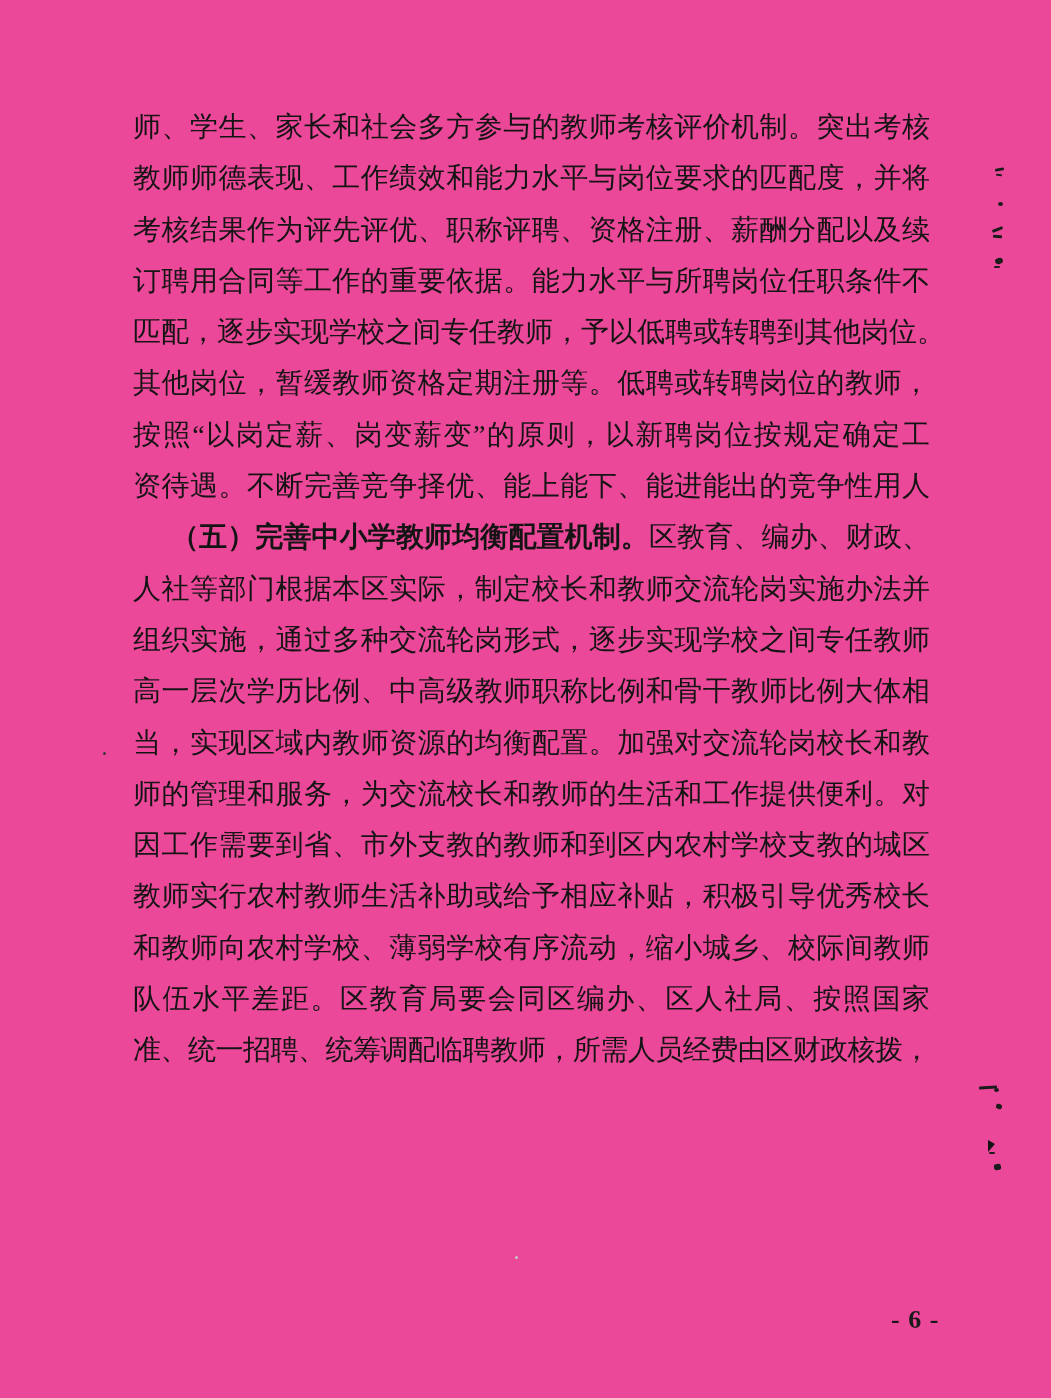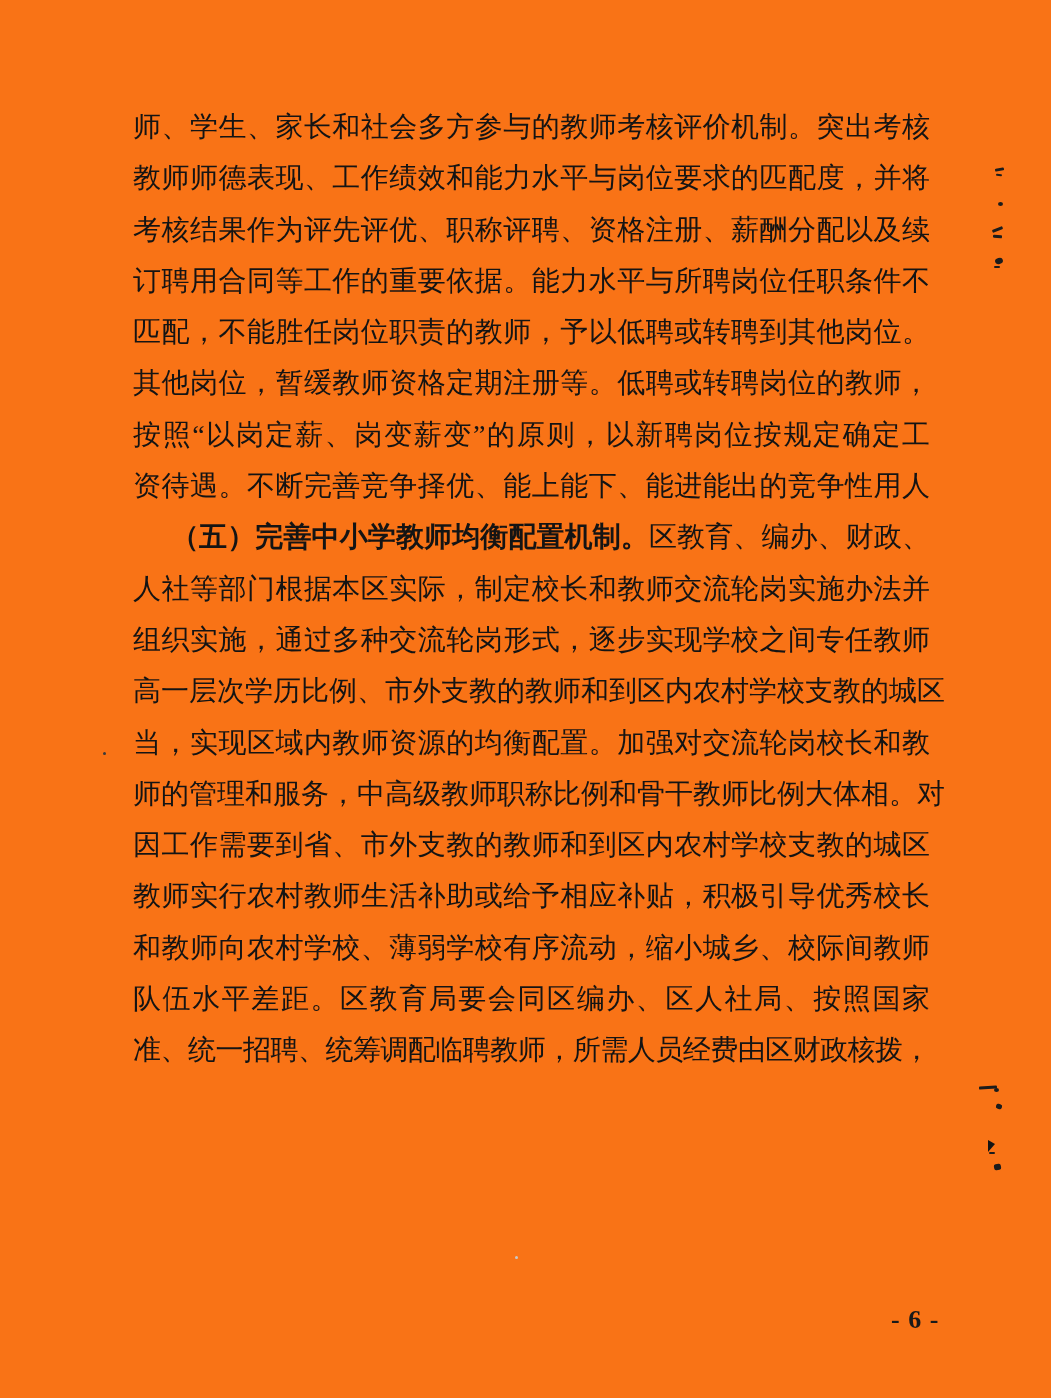--- a/index.html
+++ b/index.html
@@ -4,21 +4,21 @@
 <style>
   html, body {
     margin: 0;
     padding: 0;
     background: #ffffff;
   }
   .page {
     position: relative;
     width: 1051px;
     height: 1398px;
-    background: #f97316;
+    background: #ec4899;
     overflow: hidden;
     font-family: "Liberation Serif", "DejaVu Serif", serif;
     color: #141414;
   }
   .textblock {
     position: absolute;
     left: 133px;
     top: 101px;
     width: 797px;
   }
@@ -71,33 +71,33 @@
 </head>
 <body>
 
 <div class="page">
 
   <div class="textblock">
     <div class="line">师、学生、家长和社会多方参与的教师考核评价机制。突出考核</div>
     <div class="line">教师师德表现、工作绩效和能力水平与岗位要求的匹配度，并将</div>
     <div class="line">考核结果作为评先评优、职称评聘、资格注册、薪酬分配以及续</div>
     <div class="line">订聘用合同等工作的重要依据。能力水平与所聘岗位任职条件不</div>
-    <div class="line">匹配，不能胜任岗位职责的教师，予以低聘或转聘到其他岗位。</div>
+    <div class="line">匹配，逐步实现学校之间专任教师，予以低聘或转聘到其他岗位。</div>
     <div class="line">其他岗位，暂缓教师资格定期注册等。低聘或转聘岗位的教师，</div>
     <div class="line">按照“以岗定薪、岗变薪变”的原则，以新聘岗位按规定确定工</div>
     <div class="line">资待遇。不断完善竞争择优、能上能下、能进能出的竞争性用人</div>
 
     <div class="line line--indent">
       <span class="bold">（五）完善中小学教师均衡配置机制。</span><span>区教育、编办、财政、</span>
     </div>
     <div class="line">人社等部门根据本区实际，制定校长和教师交流轮岗实施办法并</div>
     <div class="line">组织实施，通过多种交流轮岗形式，逐步实现学校之间专任教师</div>
-    <div class="line">高一层次学历比例、市外支教的教师和到区内农村学校支教的城区</div>
+    <div class="line">高一层次学历比例、中高级教师职称比例和骨干教师比例大体相</div>
     <div class="line">当，实现区域内教师资源的均衡配置。加强对交流轮岗校长和教</div>
-    <div class="line">师的管理和服务，中高级教师职称比例和骨干教师比例大体相。对</div>
+    <div class="line">师的管理和服务，为交流校长和教师的生活和工作提供便利。对</div>
     <div class="line">因工作需要到省、市外支教的教师和到区内农村学校支教的城区</div>
     <div class="line">教师实行农村教师生活补助或给予相应补贴，积极引导优秀校长</div>
     <div class="line">和教师向农村学校、薄弱学校有序流动，缩小城乡、校际间教师</div>
     <div class="line">队伍水平差距。区教育局要会同区编办、区人社局、按照国家</div>
     <div class="line line--tight">准、统一招聘、统筹调配临聘教师，所需人员经费由区财政核拨，</div>
   </div>
 
   <div class="pagenum">- 6 -</div>
 
   <div class="artifact a-bar" style="left:995px; top:168px; width:9px; transform:rotate(-10deg);"></div>

